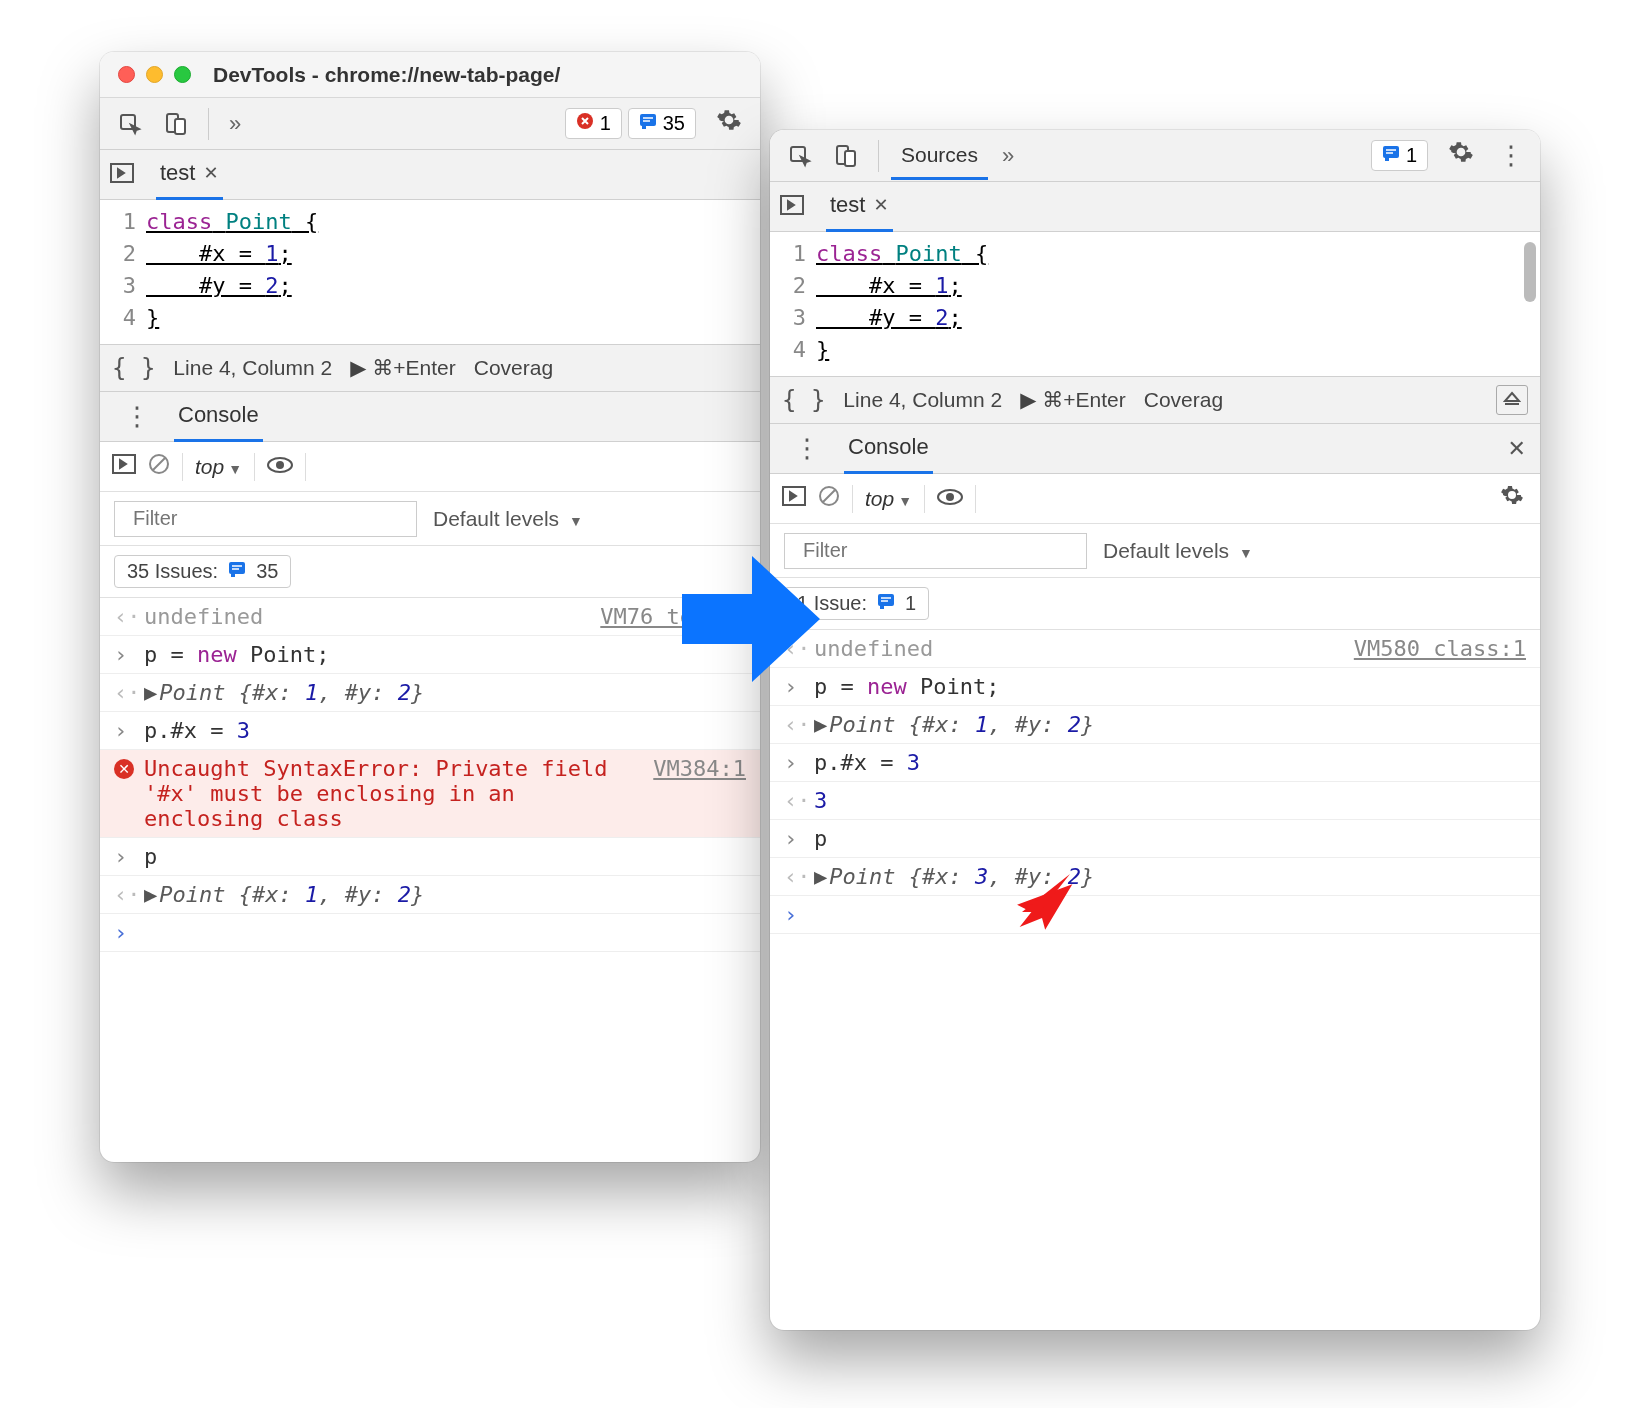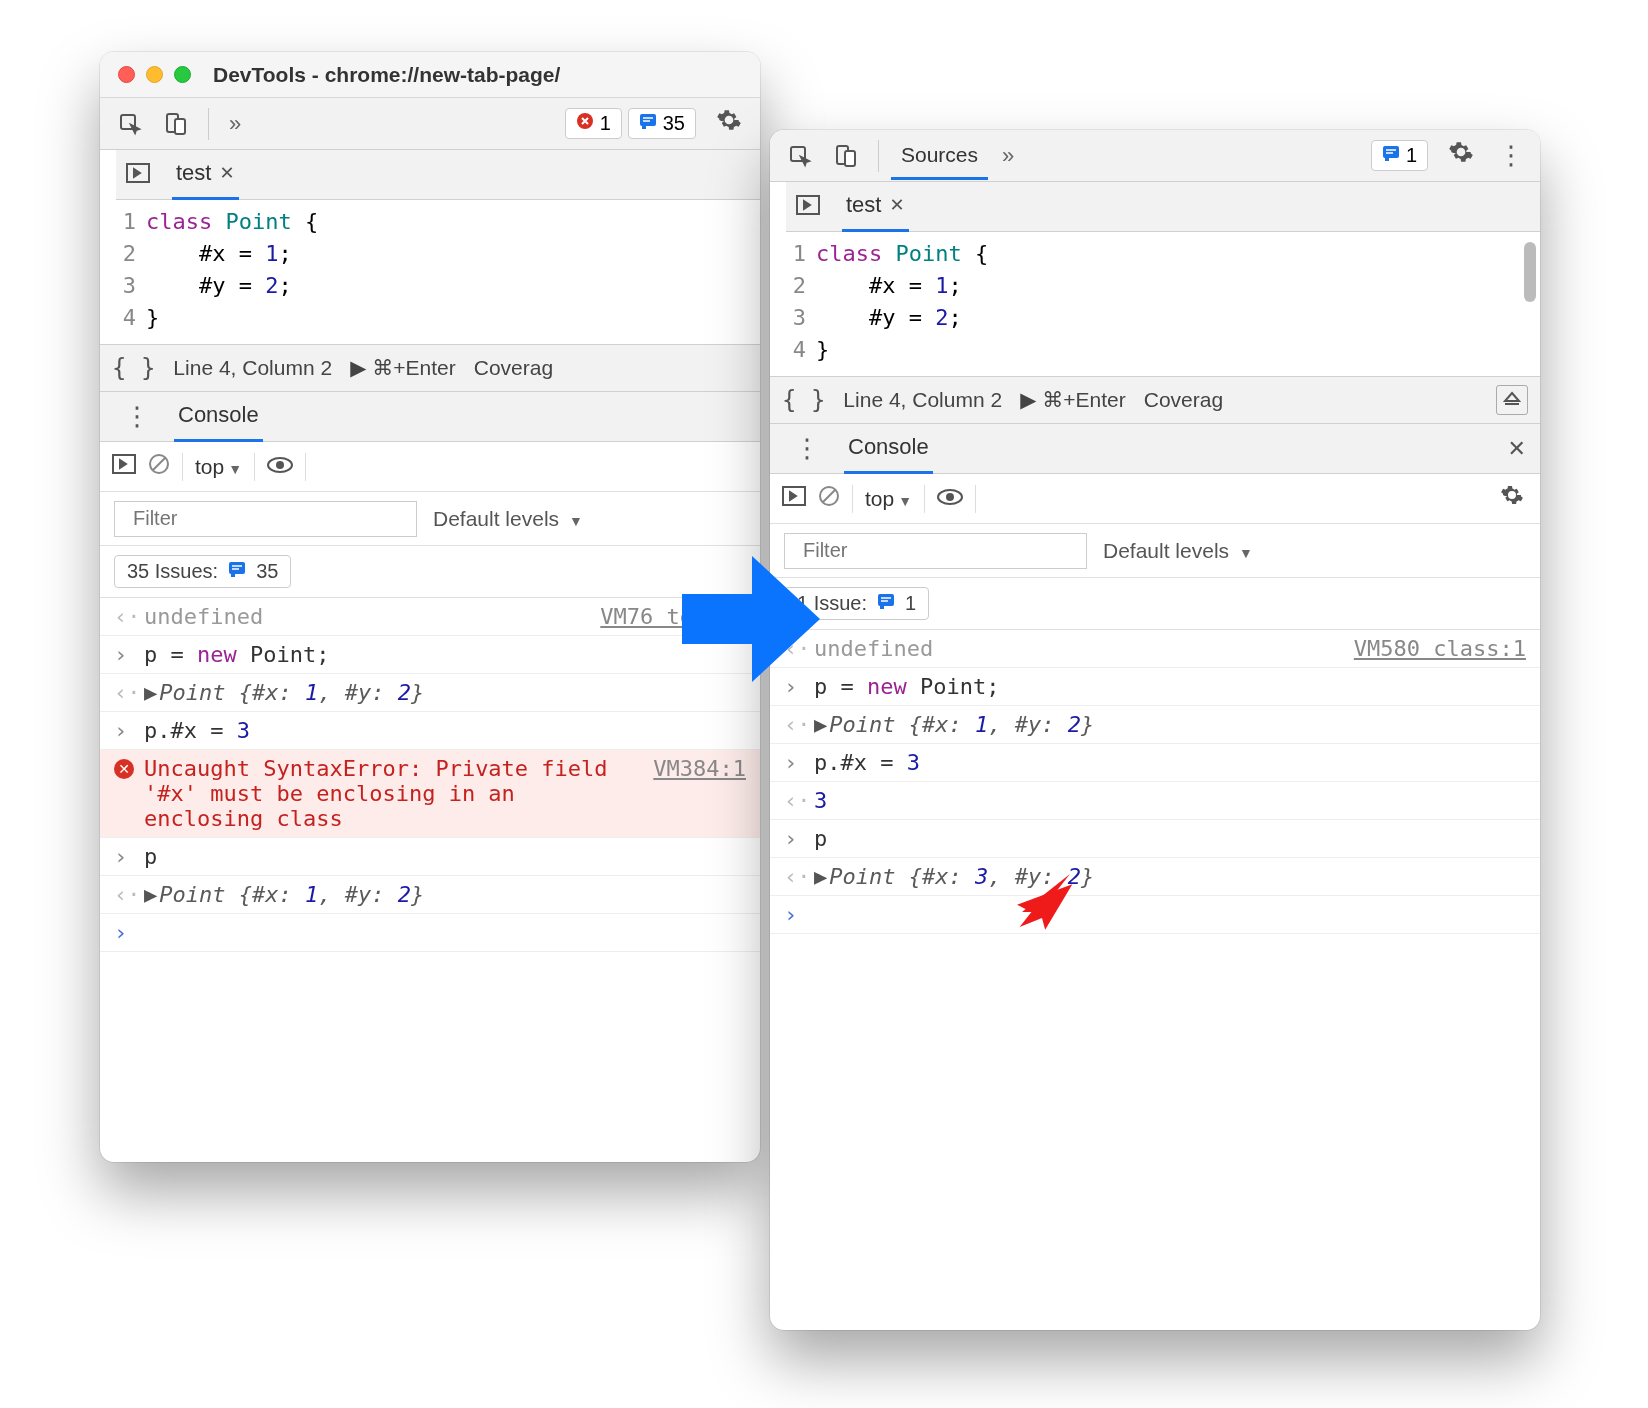--- a/index.html
+++ b/index.html
@@ -55,35 +55,35 @@
     display:flex; align-items:center; gap:6px; border:1px solid #ccc;
     border-radius:4px; padding:3px 10px; font-size:20px; background:#fff;
   }
   .badge .err-ico { color:#d93025; }
   .badge .msg-ico { color:#1a73e8; }
   .gear { font-size:26px; color:#555; padding:0 8px 0 14px; }
   .vdots { font-size:26px; color:#555; padding:0 6px 0 10px; }
 
   .filetabs {
     display:flex; align-items:center; height:50px; background:#f2f2f2;
-    border-bottom:1px solid #d0d0d0; padding:0 10px; gap:14px;margin-left:16px;
+    border-bottom:1px solid #d0d0d0; padding:0 10px; gap:14px;
   }
   .filetabs .play-btn { width:32px; color:#555; }
   .filetabs .file-tab {
     font-size:22px; color:#333; display:flex; align-items:center; gap:8px;
     padding:11px 4px; border-bottom:3px solid #1a73e8;
   }
   .close-x { color:#555; font-size:18px; }
 
   .code-editor {
     background:#fff; display:flex; font-family: ui-monospace,Menlo,Consolas,monospace;
     font-size:22px; line-height:32px; padding:6px 0 10px;
   }
   .gutter { width:46px; text-align:right; color:#888; padding-right:10px; }
-  .code-body { white-space:pre; }
+  .code-body { white-space:pre;text-decoration:underline; }
   .kw { color:#9b2393; }
   .cls { color:#008080; }
   .num { color:#1a1aa6; }
 
   .scrollbar-v { position:absolute; right:4px; top:260px; width:12px; height:60px; background:#bbb; border-radius:6px; }
 
   .statusbar {
     display:flex; align-items:center; height:48px; background:#f2f2f2;
     border-top:1px solid #d0d0d0; border-bottom:1px solid #d0d0d0; padding:0 12px;
     font-size:21px; color:#444; gap:18px; white-space:nowrap; overflow:hidden;
@@ -96,21 +96,21 @@
     display:flex; align-items:center; height:50px; background:#f2f2f2;
     border-bottom:1px solid #d0d0d0; padding:0 14px; gap:18px;
   }
   .panel-tabs .console-tab {
     font-size:22px; color:#333; padding:11px 4px; border-bottom:3px solid #1a73e8;
   }
   .panel-close { margin-left:auto; font-size:22px; color:#555; }
 
   .console-toolbar {
     display:flex; align-items:center; height:50px; background:#fff;
-    border-bottom:1px solid #e0e0e0; padding:0 12px; gap:12px; font-size:21px; color:#555;
+    border-bottom:1px solid #e0e0e0; padding:0 12px; gap:12px; font-size:21px; color:#555;font-style:italic;
   }
   .console-toolbar .sep { width:1px; height:28px; background:#ddd; }
   .context-sel { color:#333; }
   .tri-down { font-size:14px; color:#666; margin-left:4px; }
 
   .filter-row {
     display:flex; align-items:center; height:54px; background:#fff;
     border-bottom:1px solid #e0e0e0; padding:0 14px; gap:16px;
   }
   .filter-input {

